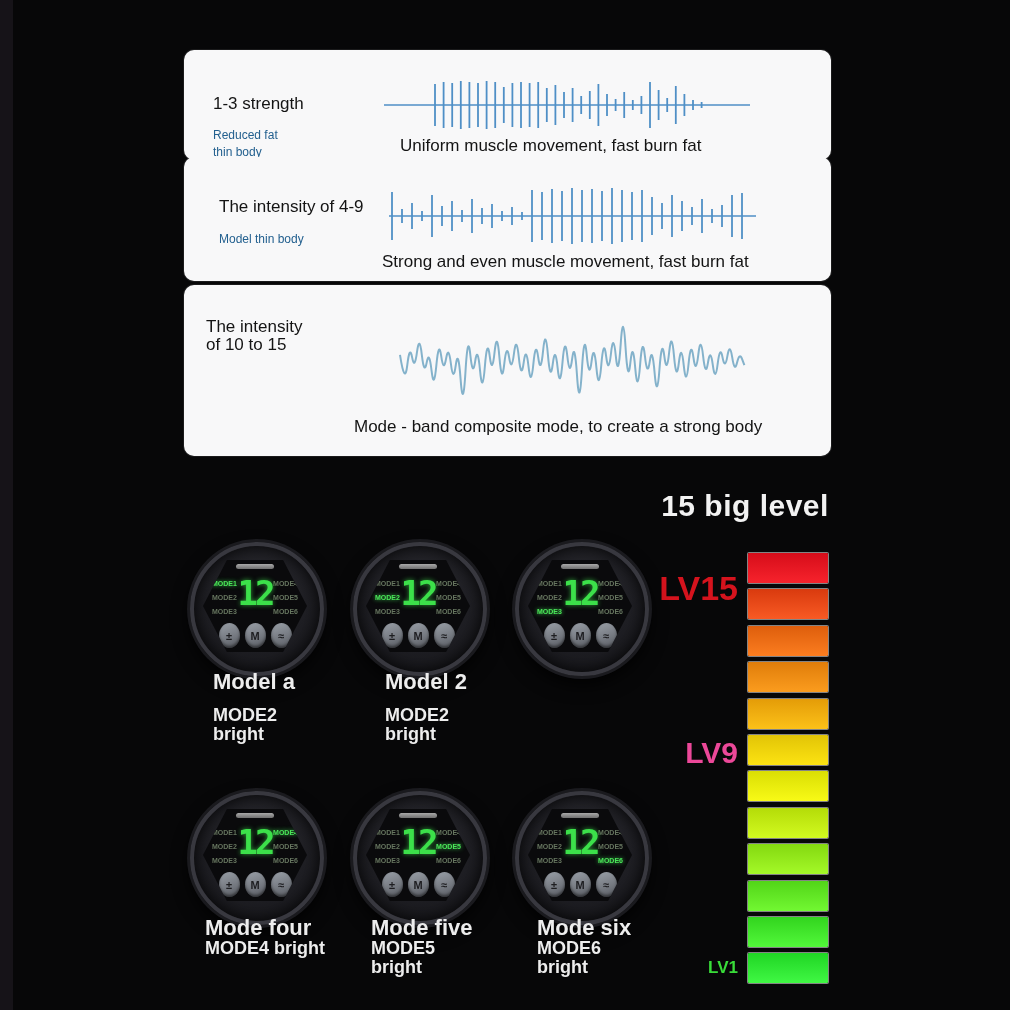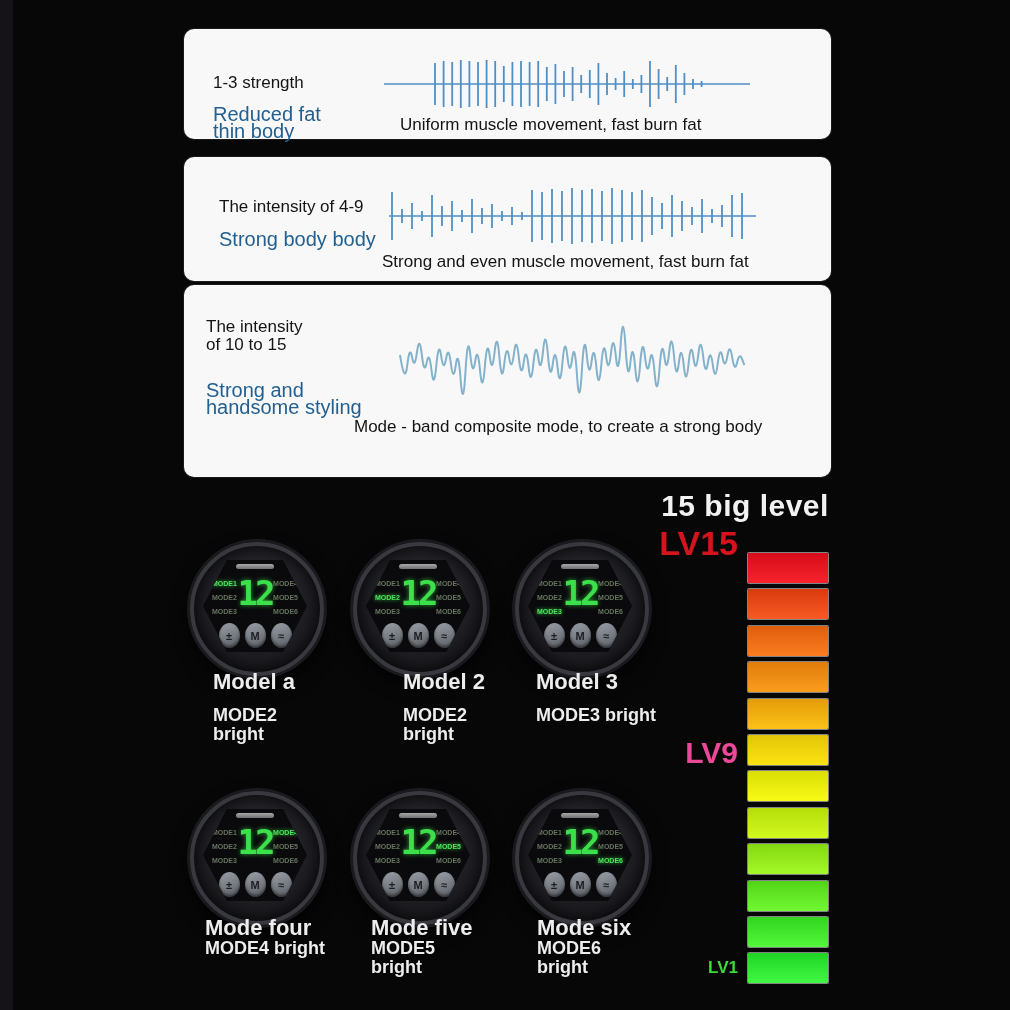--- a/index.html
+++ b/index.html
@@ -3,45 +3,45 @@
 <meta charset="utf-8">
 <style>
   html,body{margin:0;padding:0;background:#000;}
   .stage{position:relative;width:1010px;height:1010px;background:#070708;overflow:hidden;
          font-family:"Liberation Sans", sans-serif;}
   .edge-strip{position:absolute;left:0;top:0;width:13px;height:1010px;background:#161318;}
 
   
   .panel{position:absolute;left:184px;width:647px;background:#f8f8f9;border-radius:10px;
          box-shadow:0 0 0 1px rgba(255,255,255,.08);}
-  .p1{top:29px;height:110px;text-decoration:underline;}
+  .p1{top:50px;height:110px;text-decoration:underline;}
   .p2{top:157px;height:124px;}
-  .p3{top:285px;height:192px;}
+  .p3{top:285px;height:171px;}
   .p-head{position:absolute;color:#141414;font-size:17px;line-height:18px;font-weight:500;}
-  .p-sub{position:absolute;color:#23608f;font-size:20px;line-height:17px;font-weight:500;}
+  .p-sub{position:absolute;color:#23608f;font-size:12px;line-height:17px;font-weight:500;}
   .p-cap{position:absolute;color:#141414;font-size:17px;font-weight:500;}
   .p1 .p-head{left:29px;top:45px;}
   .p1 .p-sub{left:29px;top:77px;}
   .p1 .p-cap{left:216px;top:86px;}
   .p1 .wave-svg{left:196px;top:8px;}
   .p2 .p-head{left:35px;top:41px;}
   .p2 .p-sub{left:35px;top:74px;}
   .p2 .p-cap{left:198px;top:95px;}
   .p2 .wave-svg{left:202px;top:6px;}
   .p3 .p-head{left:22px;top:33px;}
   .p3 .p-sub{left:22px;top:97px;}
   .p3 .p-cap{left:170px;top:132px;}
   .p3 .wave-svg{left:212px;top:10px;}
   .wave-svg{position:absolute;}
 
   
   .level-title{position:absolute;left:660px;top:489px;width:170px;color:#f2f2f2;
                font-size:30px;font-weight:bold;letter-spacing:.5px;text-align:center;}
   .lv-label{position:absolute;font-weight:bold;text-align:right;width:140px;}
-  .lv15{top:524px;right:272px;font-size:34px;}
+  .lv15{top:569px;right:272px;font-size:34px;}
   .lv9{top:736px;right:272px;font-size:30px;}
   .lv1{top:958px;right:272px;font-size:17px;}
   .level-bar{position:absolute;left:748px;width:80px;height:30px;
              box-shadow:0 0 0 1px rgba(235,235,235,.55);border-radius:1px;}
 
   
   .device{position:absolute;width:126px;height:126px;}
   .circle{position:absolute;left:0;top:8px;width:126px;height:126px;border-radius:50%;
           background:radial-gradient(circle at 50% 40%, #2c2c32 0%, #1e1e23 55%, #111114 100%);
           border:4px solid #38383f;
@@ -113,21 +113,21 @@
         <line x1="295.79999999999995" y1="28" x2="295.79999999999995" y2="66" stroke="#4f8fc6" stroke-width="1.8"></line>
         <line x1="304.4" y1="36" x2="304.4" y2="58" stroke="#4f8fc6" stroke-width="1.8"></line>
         <line x1="313" y1="42" x2="313" y2="52" stroke="#4f8fc6" stroke-width="1.8"></line>
         <line x1="321.59999999999997" y1="44" x2="321.59999999999997" y2="50" stroke="#4f8fc6" stroke-width="1.8"></line>
       </svg>
     <div class="p-cap">Uniform muscle movement, fast burn fat</div>
   </div>
 
   <div class="panel p2">
     <div class="p-head">The intensity of 4-9</div>
-    <div class="p-sub">Strong body body</div>
+    <div class="p-sub">Model thin body</div>
     <svg class="wave-svg" id="wave1" width="375" height="100">
         <line x1="3" y1="53" x2="370" y2="53" stroke="#4f8fc6" stroke-width="1.6"></line>
         <line x1="6" y1="29" x2="6" y2="77" stroke="#4f8fc6" stroke-width="1.8"></line>
         <line x1="16" y1="46" x2="16" y2="60" stroke="#4f8fc6" stroke-width="1.8"></line>
         <line x1="26" y1="40" x2="26" y2="66" stroke="#4f8fc6" stroke-width="1.8"></line>
         <line x1="36" y1="48" x2="36" y2="58" stroke="#4f8fc6" stroke-width="1.8"></line>
         <line x1="46" y1="32" x2="46" y2="74" stroke="#4f8fc6" stroke-width="1.8"></line>
         <line x1="56" y1="43" x2="56" y2="63" stroke="#4f8fc6" stroke-width="1.8"></line>
         <line x1="66" y1="38" x2="66" y2="68" stroke="#4f8fc6" stroke-width="1.8"></line>
         <line x1="76" y1="47" x2="76" y2="59" stroke="#4f8fc6" stroke-width="1.8"></line>
@@ -161,24 +161,20 @@
         <line x1="356" y1="30" x2="356" y2="76" stroke="#4f8fc6" stroke-width="1.8"></line>
       </svg>
     <div class="p-cap">Strong and even muscle movement, fast burn fat</div>
   </div>
 
   <div class="panel p3">
     <div class="p-head">
       <div>The intensity</div>
       <div>of 10 to 15</div>
     </div>
-    <div class="p-sub">
-      <div>Strong and</div>
-      <div>handsome styling</div>
-    </div>
     <svg class="wave-svg" id="wave2" width="355" height="125">
         <path d="M4,59.8 Q8.85,91 11.274999999999999,70.2 Q13.7,49.4 16.125,62.400000000000006 Q18.549999999999997,75.4 20.974999999999998,57.2 Q23.4,39 25.825,59.8 Q28.25,80.6 30.674999999999997,67.6 Q33.099999999999994,54.6 35.52499999999999,75.4 Q37.949999999999996,96.2 40.375,70.2 Q42.8,44.2 45.224999999999994,61.1 Q47.65,78 50.075,63.7 Q52.5,49.4 54.925,68.9 Q57.349999999999994,88.4 59.77499999999999,70.2 Q62.199999999999996,52 64.625,84.5 Q67.05,117 69.475,76.7 Q71.89999999999999,36.4 74.32499999999999,59.8 Q76.75,83.2 79.175,66.3 Q81.6,49.4 84.02499999999999,75.4 Q86.44999999999999,101.4 88.875,71.5 Q91.3,41.599999999999994 93.725,61.099999999999994 Q96.14999999999999,80.6 98.57499999999999,57.199999999999996 Q101,33.8 103.425,62.4 Q105.85,91 108.27499999999999,68.9 Q110.69999999999999,46.8 113.125,62.4 Q115.55,78 117.975,58.5 Q120.39999999999999,39 122.82499999999999,62.4 Q125.24999999999999,85.8 127.67499999999998,67.6 Q130.1,49.4 132.52499999999998,71.5 Q134.95,93.6 137.375,68.9 Q139.79999999999998,44.2 142.22499999999997,62.4 Q144.64999999999998,80.6 147.075,55.89999999999999 Q149.5,31.199999999999996 151.925,59.8 Q154.35,88.4 156.77499999999998,68.9 Q159.2,49.4 161.625,72.8 Q164.04999999999998,96.2 166.47499999999997,67.6 Q168.89999999999998,39 171.325,61.1 Q173.75,83.2 176.175,63.7 Q178.6,44.2 181.02499999999998,80.6 Q183.45,117 185.875,75.4 Q188.29999999999998,33.8 190.72499999999997,59.8 Q193.14999999999998,85.8 195.575,66.3 Q198,46.8 200.425,72.80000000000001 Q202.85,98.80000000000001 205.27499999999998,70.2 Q207.7,41.599999999999994 210.125,61.099999999999994 Q212.54999999999998,80.6 214.97499999999997,58.5 Q217.39999999999998,36.4 219.825,61.099999999999994 Q222.24999999999997,85.8 224.67499999999998,49.4 Q227.1,13 229.52499999999998,52 Q231.95,91 234.375,67.6 Q236.79999999999998,44.2 239.22499999999997,72.80000000000001 Q241.64999999999998,101.4 244.075,70.2 Q246.49999999999997,39 248.92499999999998,61.1 Q251.35,83.2 253.77499999999998,66.3 Q256.2,49.4 258.625,78 Q261.04999999999995,106.6 263.47499999999997,74.1 Q265.9,41.599999999999994 268.325,61.099999999999994 Q270.75,80.6 273.17499999999995,57.199999999999996 Q275.59999999999997,33.8 278.025,61.1 Q280.45,88.4 282.875,67.6 Q285.29999999999995,46.8 287.72499999999997,70.19999999999999 Q290.15,93.6 292.575,68.9 Q295,44.2 297.42499999999995,62.4 Q299.84999999999997,80.6 302.275,59.8 Q304.7,39 307.125,61.1 Q309.54999999999995,83.2 311.97499999999997,67.6 Q314.4,52 316.825,70.2 Q319.25,88.4 321.67499999999995,68.9 Q324.09999999999997,49.4 326.525,62.400000000000006 Q328.95,75.4 331.375,61.1 Q333.79999999999995,46.8 336.22499999999997,62.4 Q338.65,78 341.075,67.6 Q343.5,57.2 345.92499999999995,63.7 L348.34999999999997,70.2" fill="none" stroke="#84b2cb" stroke-width="2" stroke-linejoin="round"></path>
       </svg>
     <div class="p-cap">Mode - band composite mode, to create a strong body</div>
   </div>
 
   <div class="level-title">15 big level</div>
   <div class="lv-label lv15" style="color: rgb(213, 19, 29);">LV15</div>
   <div class="lv-label lv9" style="color: #ec4899;">LV9</div>
   <div class="lv-label lv1" style="color: rgb(57, 220, 57);">LV1</div>
@@ -240,21 +236,21 @@
               <span class="mlabel r mrow2">MODE6</span>
             </div>
         <div class="digits">12</div>
         <div class="btns">
               <div class="btn">±</div>
               <div class="btn">M</div>
               <div class="btn">≈</div>
             </div>
       </div>
     </div>
-    <div class="caption gap-big" style="left: 50px; top: 138px;">
+    <div class="caption gap-big" style="left: 32px; top: 138px;">
       <div class="cap-title">Model 2</div>
       <div class="cap-sub">
             <div>MODE2</div>
             <div>bright</div>
           </div>
     </div>
   </div>
 
   <div class="device" style="left: 515px; top: 534px;">
     <div class="circle">
@@ -269,26 +265,20 @@
               <span class="mlabel r mrow2">MODE6</span>
             </div>
         <div class="digits">12</div>
         <div class="btns">
               <div class="btn">±</div>
               <div class="btn">M</div>
               <div class="btn">≈</div>
             </div>
       </div>
     </div>
-    <div class="caption gap-big" style="left: 21px; top: 138px;">
-      <div class="cap-title">Model 3</div>
-      <div class="cap-sub">
-            <div>MODE3 bright</div>
-          </div>
-    </div>
   </div>
 
   <div class="device" style="left: 190px; top: 783px;">
     <div class="circle">
       <div class="hex">
         <div class="speaker"></div>
         <div class="labels">
               <span class="mlabel l mrow0">MODE1</span>
               <span class="mlabel l mrow1">MODE2</span>
               <span class="mlabel l mrow2">MODE3</span>

